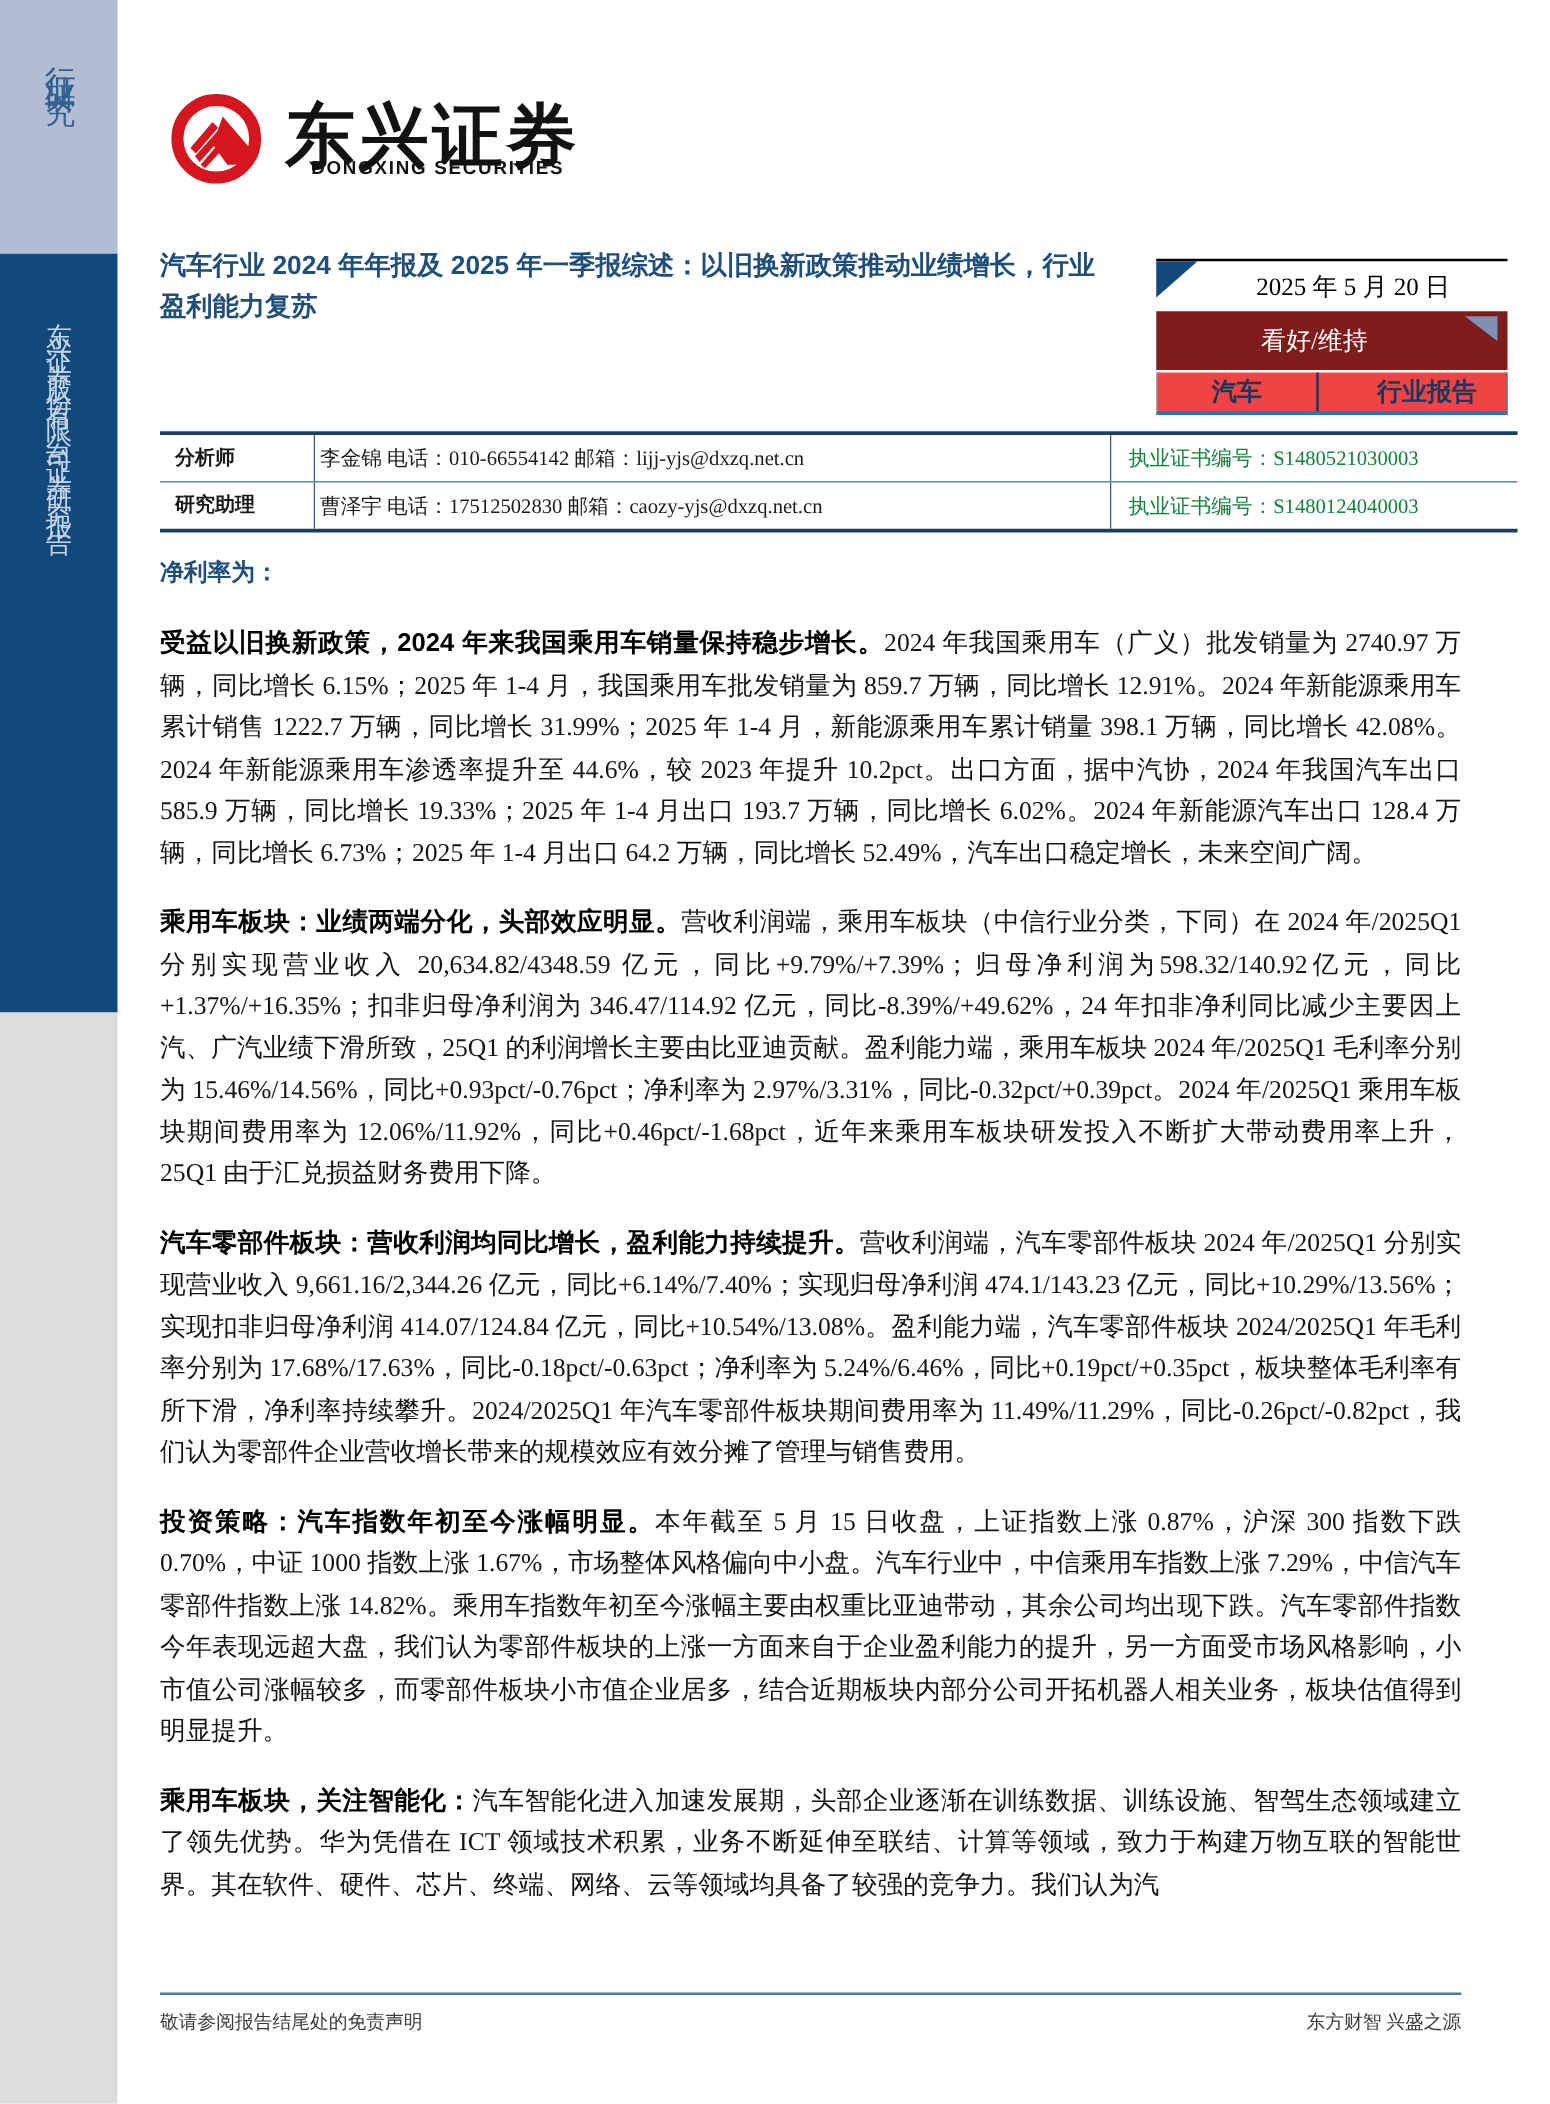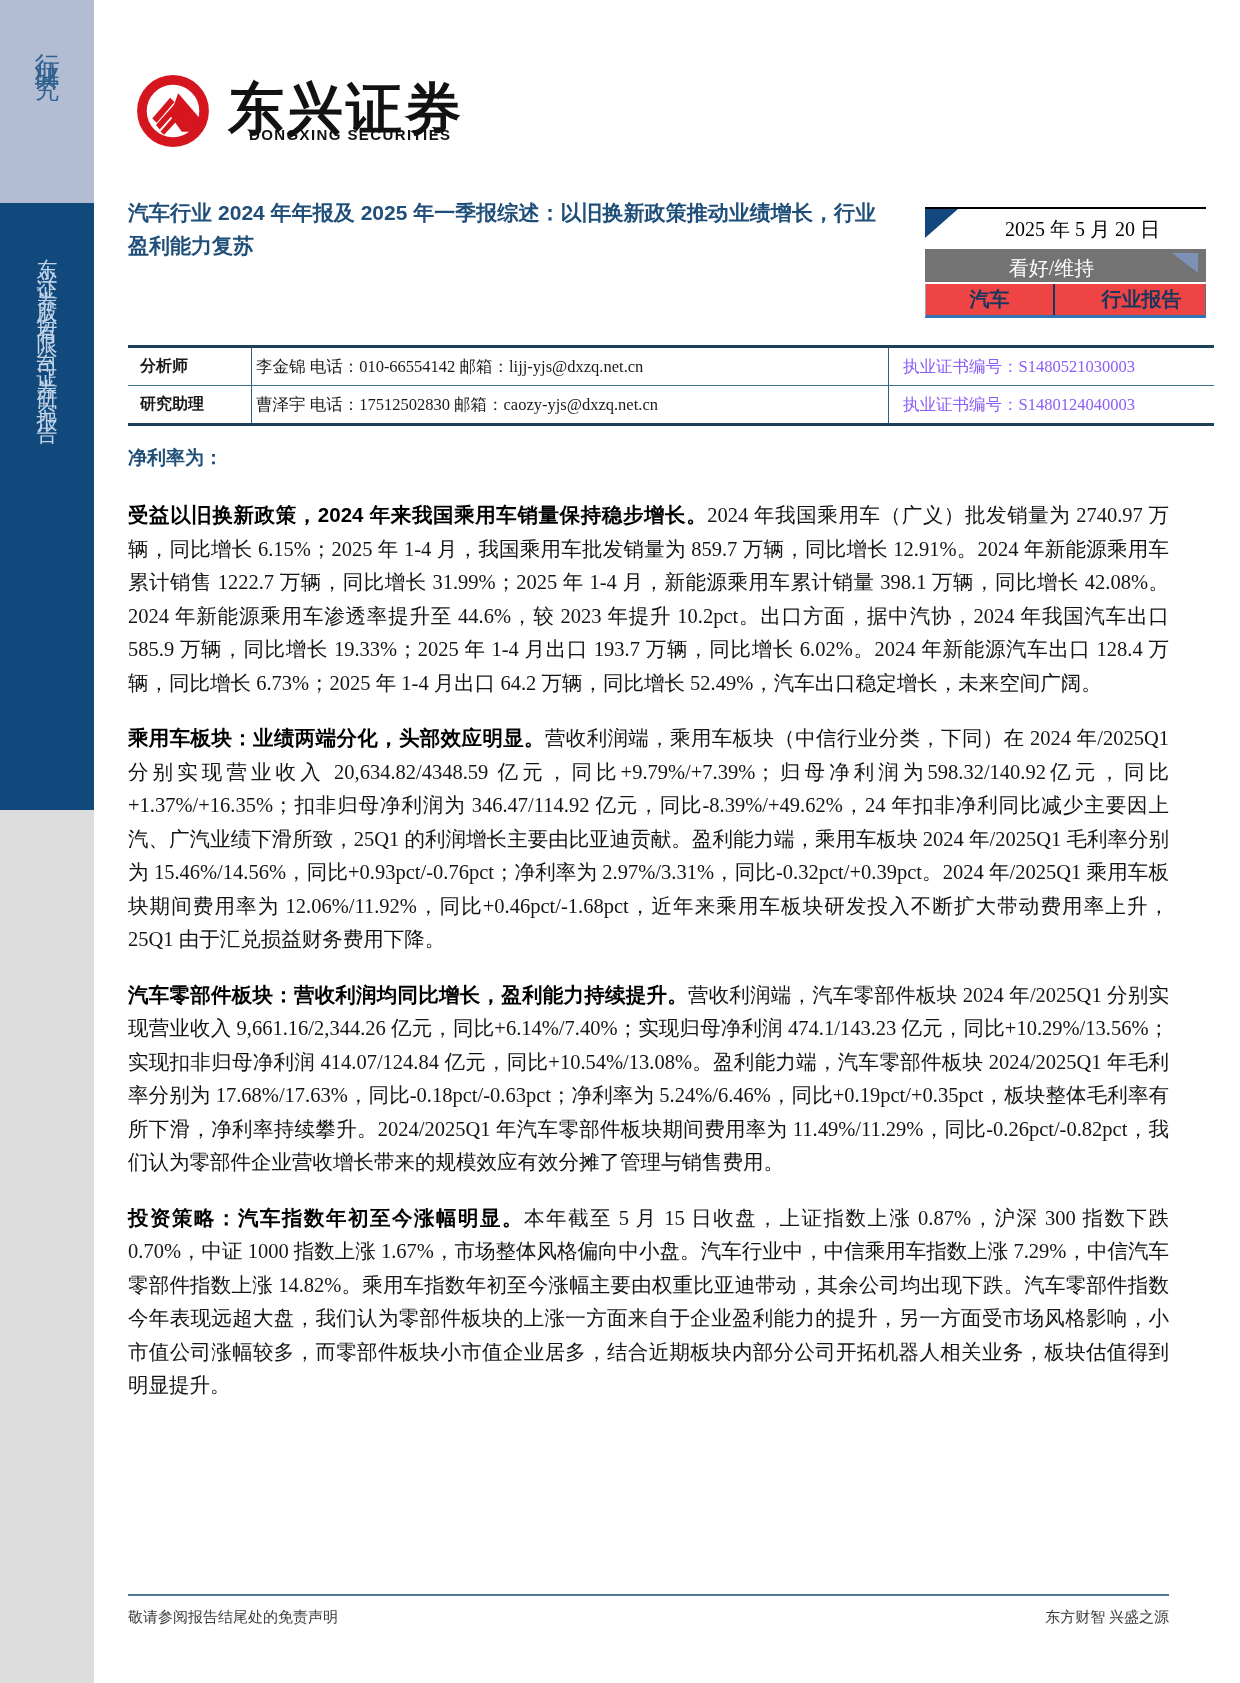--- a/index.html
+++ b/index.html
@@ -50,22 +50,22 @@
   .badge .date-row{
     position:relative;height:40px;border-top:2px solid #000;background:#fff;
     display:flex;align-items:center;justify-content:center;
   }
   .badge .date-row .date{font-size:20px;color:#000;padding-left:34px;}
   .tri-left{
     position:absolute;left:0;top:0;width:0;height:0;
     border-top:29px solid #13487e;border-right:33px solid transparent;
   }
   .badge .rating-row{
-    position:relative;height:33px;background:#737373;
-    display:flex;align-items:flex-end;justify-content:center;
+    position:relative;height:47px;background:#7f1d1d;
+    display:flex;align-items:center;justify-content:center;
   }
   .badge .rating-row .rating{font-size:20px;color:#ffffff;margin-right:28px;}
   .tri-right{
     position:absolute;right:8px;top:4px;width:0;height:0;
     border-top:20px solid #7d91b4;border-left:26px solid transparent;
   }
   .badge .cells-row{
     height:31px;margin-top:2px;display:flex;
     border-left:1px solid #9aa7b8;border-right:1px solid #55708e;
     border-bottom:3px solid #2e74b5;background:#ef4444;gap:23px;
@@ -78,21 +78,21 @@
 
   
   .analysts{
     position:absolute;left:128px;top:345px;width:1086px;
     border-top:3px solid #1c3f5a;border-bottom:3px solid #1c3f5a;
   }
   .arow{display:flex;height:37px;align-items:center;}
   .arow + .arow{border-top:1px solid #3a7392;}
   .arow .role{width:123px;padding-left:12px;box-sizing:border-box;font-weight:bold;font-size:16px;color:#1a1a1a;font-family:"Liberation Sans","DejaVu Sans",sans-serif;}
   .arow .info{width:637px;padding-left:4px;box-sizing:border-box;font-size:16.5px;color:#1a1a1a;border-left:1px solid #2e5f7e;height:100%;display:flex;align-items:center;}
-  .arow .cert{flex:1;padding-left:14px;box-sizing:border-box;font-size:16.5px;color:#8b5cf6;border-left:1px solid #2e5f7e;height:100%;display:flex;align-items:center;}
+  .arow .cert{flex:1;padding-left:14px;box-sizing:border-box;font-size:16.5px;color:#15803d;border-left:1px solid #2e5f7e;height:100%;display:flex;align-items:center;}
 
   
   .content{position:absolute;left:128px;top:445px;width:1041px;}
   .summary-heading{
     font-size:19px;font-weight:bold;color:#1f4e79;margin:0 0 27px 0;
     font-family:"Liberation Sans","DejaVu Sans",sans-serif;
   }
   .para{
     font-size:20.5px;line-height:33.5px;text-align:justify;color:#141414;
     margin:0 0 21px 0;
@@ -169,19 +169,20 @@
   <div class="summary-heading">净利率为：</div>
 
   <p class="para"><span class="lead">受益以旧换新政策，2024 年来我国乘用车销量保持稳步增长。</span><span>2024 年我国乘用车（广义）批发销量为 2740.97 万辆，同比增长 6.15%；2025 年 1-4 月，我国乘用车批发销量为 859.7 万辆，同比增长 12.91%。2024 年新能源乘用车累计销售 1222.7 万辆，同比增长 31.99%；2025 年 1-4 月，新能源乘用车累计销量 398.1 万辆，同比增长 42.08%。2024 年新能源乘用车渗透率提升至 44.6%，较 2023 年提升 10.2pct。出口方面，据中汽协，2024 年我国汽车出口 585.9 万辆，同比增长 19.33%；2025 年 1-4 月出口 193.7 万辆，同比增长 6.02%。2024 年新能源汽车出口 128.4 万辆，同比增长 6.73%；2025 年 1-4 月出口 64.2 万辆，同比增长 52.49%，汽车出口稳定增长，未来空间广阔。</span></p>
 
   <p class="para"><span class="lead">乘用车板块：业绩两端分化，头部效应明显。</span><span>营收利润端，乘用车板块（中信行业分类，下同）在 2024 年/2025Q1 分别实现营业收入 20,634.82/4348.59 亿元，同比+9.79%/+7.39%；归母净利润为598.32/140.92亿元，同比+1.37%/+16.35%；扣非归母净利润为 346.47/114.92 亿元，同比-8.39%/+49.62%，24 年扣非净利同比减少主要因上汽、广汽业绩下滑所致，25Q1 的利润增长主要由比亚迪贡献。盈利能力端，乘用车板块 2024 年/2025Q1 毛利率分别为 15.46%/14.56%，同比+0.93pct/-0.76pct；净利率为 2.97%/3.31%，同比-0.32pct/+0.39pct。2024 年/2025Q1 乘用车板块期间费用率为 12.06%/11.92%，同比+0.46pct/-1.68pct，近年来乘用车板块研发投入不断扩大带动费用率上升，25Q1 由于汇兑损益财务费用下降。</span></p>
 
   <p class="para"><span class="lead">汽车零部件板块：营收利润均同比增长，盈利能力持续提升。</span><span>营收利润端，汽车零部件板块 2024 年/2025Q1 分别实现营业收入 9,661.16/2,344.26 亿元，同比+6.14%/7.40%；实现归母净利润 474.1/143.23 亿元，同比+10.29%/13.56%；实现扣非归母净利润 414.07/124.84 亿元，同比+10.54%/13.08%。盈利能力端，汽车零部件板块 2024/2025Q1 年毛利率分别为 17.68%/17.63%，同比-0.18pct/-0.63pct；净利率为 5.24%/6.46%，同比+0.19pct/+0.35pct，板块整体毛利率有所下滑，净利率持续攀升。2024/2025Q1 年汽车零部件板块期间费用率为 11.49%/11.29%，同比-0.26pct/-0.82pct，我们认为零部件企业营收增长带来的规模效应有效分摊了管理与销售费用。</span></p>
 
   <p class="para"><span class="lead">投资策略：汽车指数年初至今涨幅明显。</span><span>本年截至 5 月 15 日收盘，上证指数上涨 0.87%，沪深 300 指数下跌 0.70%，中证 1000 指数上涨 1.67%，市场整体风格偏向中小盘。汽车行业中，中信乘用车指数上涨 7.29%，中信汽车零部件指数上涨 14.82%。乘用车指数年初至今涨幅主要由权重比亚迪带动，其余公司均出现下跌。汽车零部件指数今年表现远超大盘，我们认为零部件板块的上涨一方面来自于企业盈利能力的提升，另一方面受市场风格影响，小市值公司涨幅较多，而零部件板块小市值企业居多，结合近期板块内部分公司开拓机器人相关业务，板块估值得到明显提升。</span></p>
 
+  <p class="para"><span class="lead">乘用车板块，关注智能化：</span><span>汽车智能化进入加速发展期，头部企业逐渐在训练数据、训练设施、智驾生态领域建立了领先优势。华为凭借在 ICT 领域技术积累，业务不断延伸至联结、计算等领域，致力于构建万物互联的智能世界。其在软件、硬件、芯片、终端、网络、云等领域均具备了较强的竞争力。我们认为汽</span></p>
 </div>
 
 <div class="footer-line"></div>
 <div class="footer">
   <span class="fl">敬请参阅报告结尾处的免责声明</span>
   <span class="fr">东方财智  兴盛之源</span>
 </div>
 
 </body></html>

